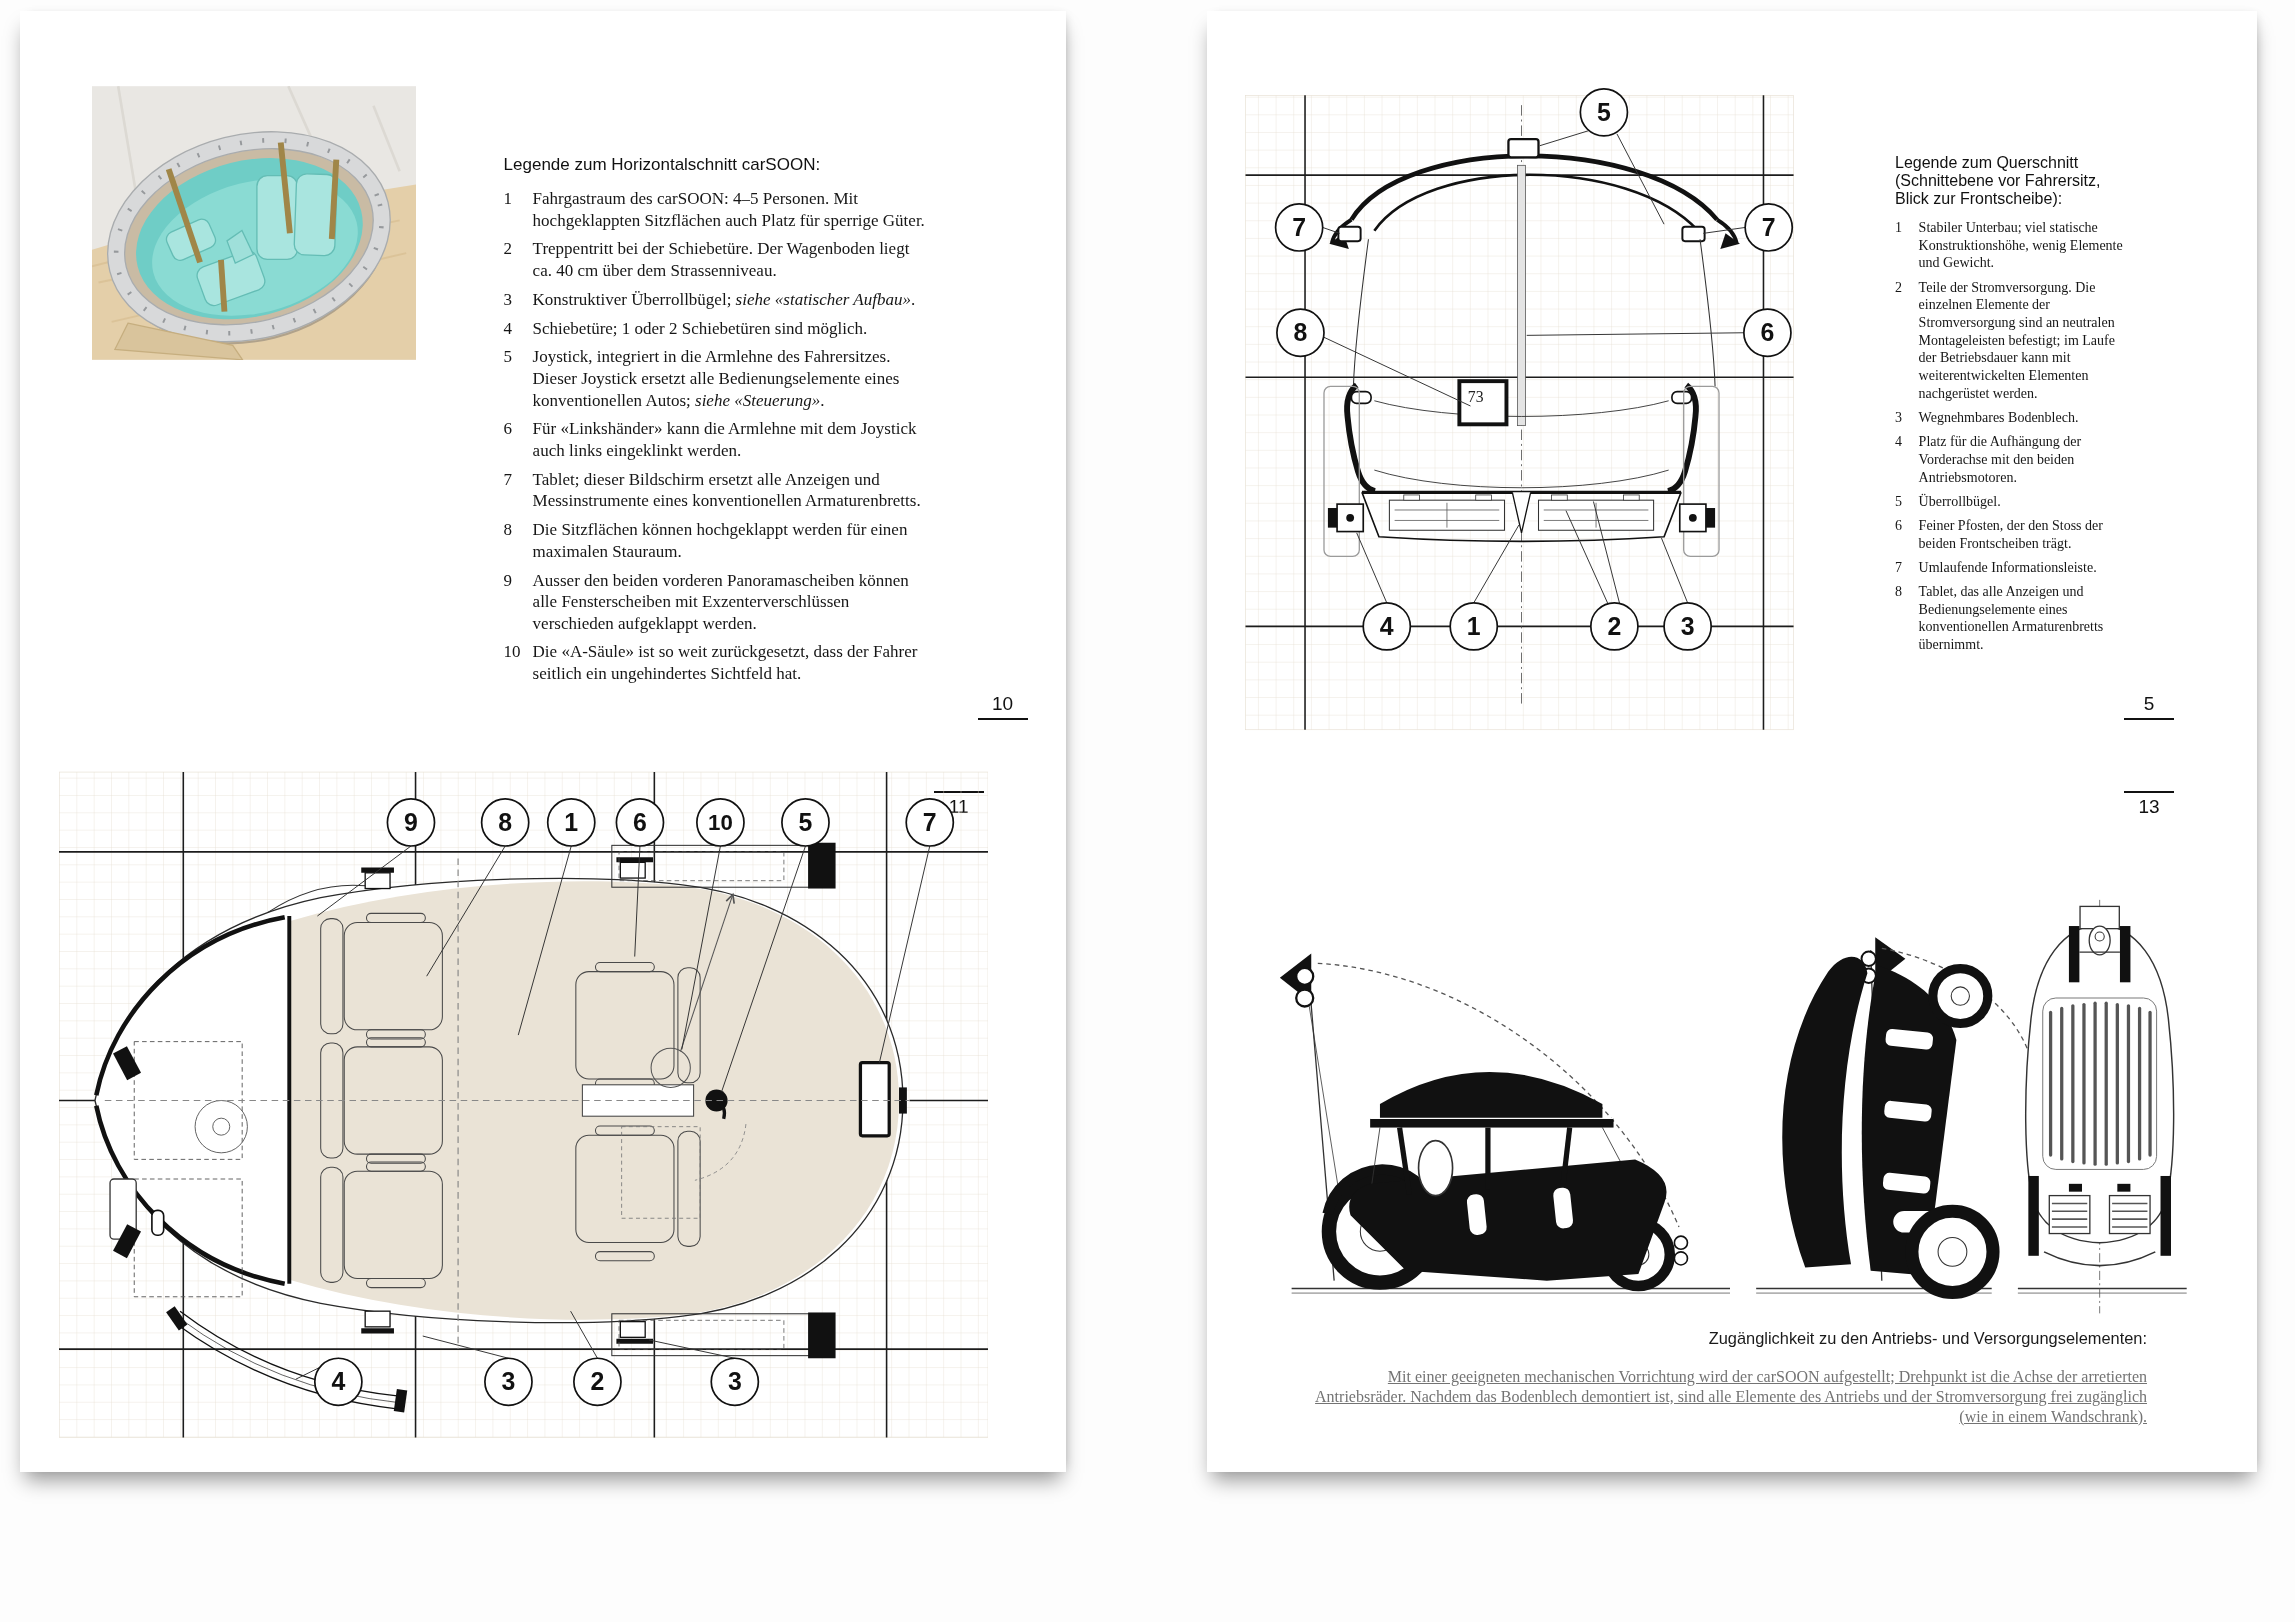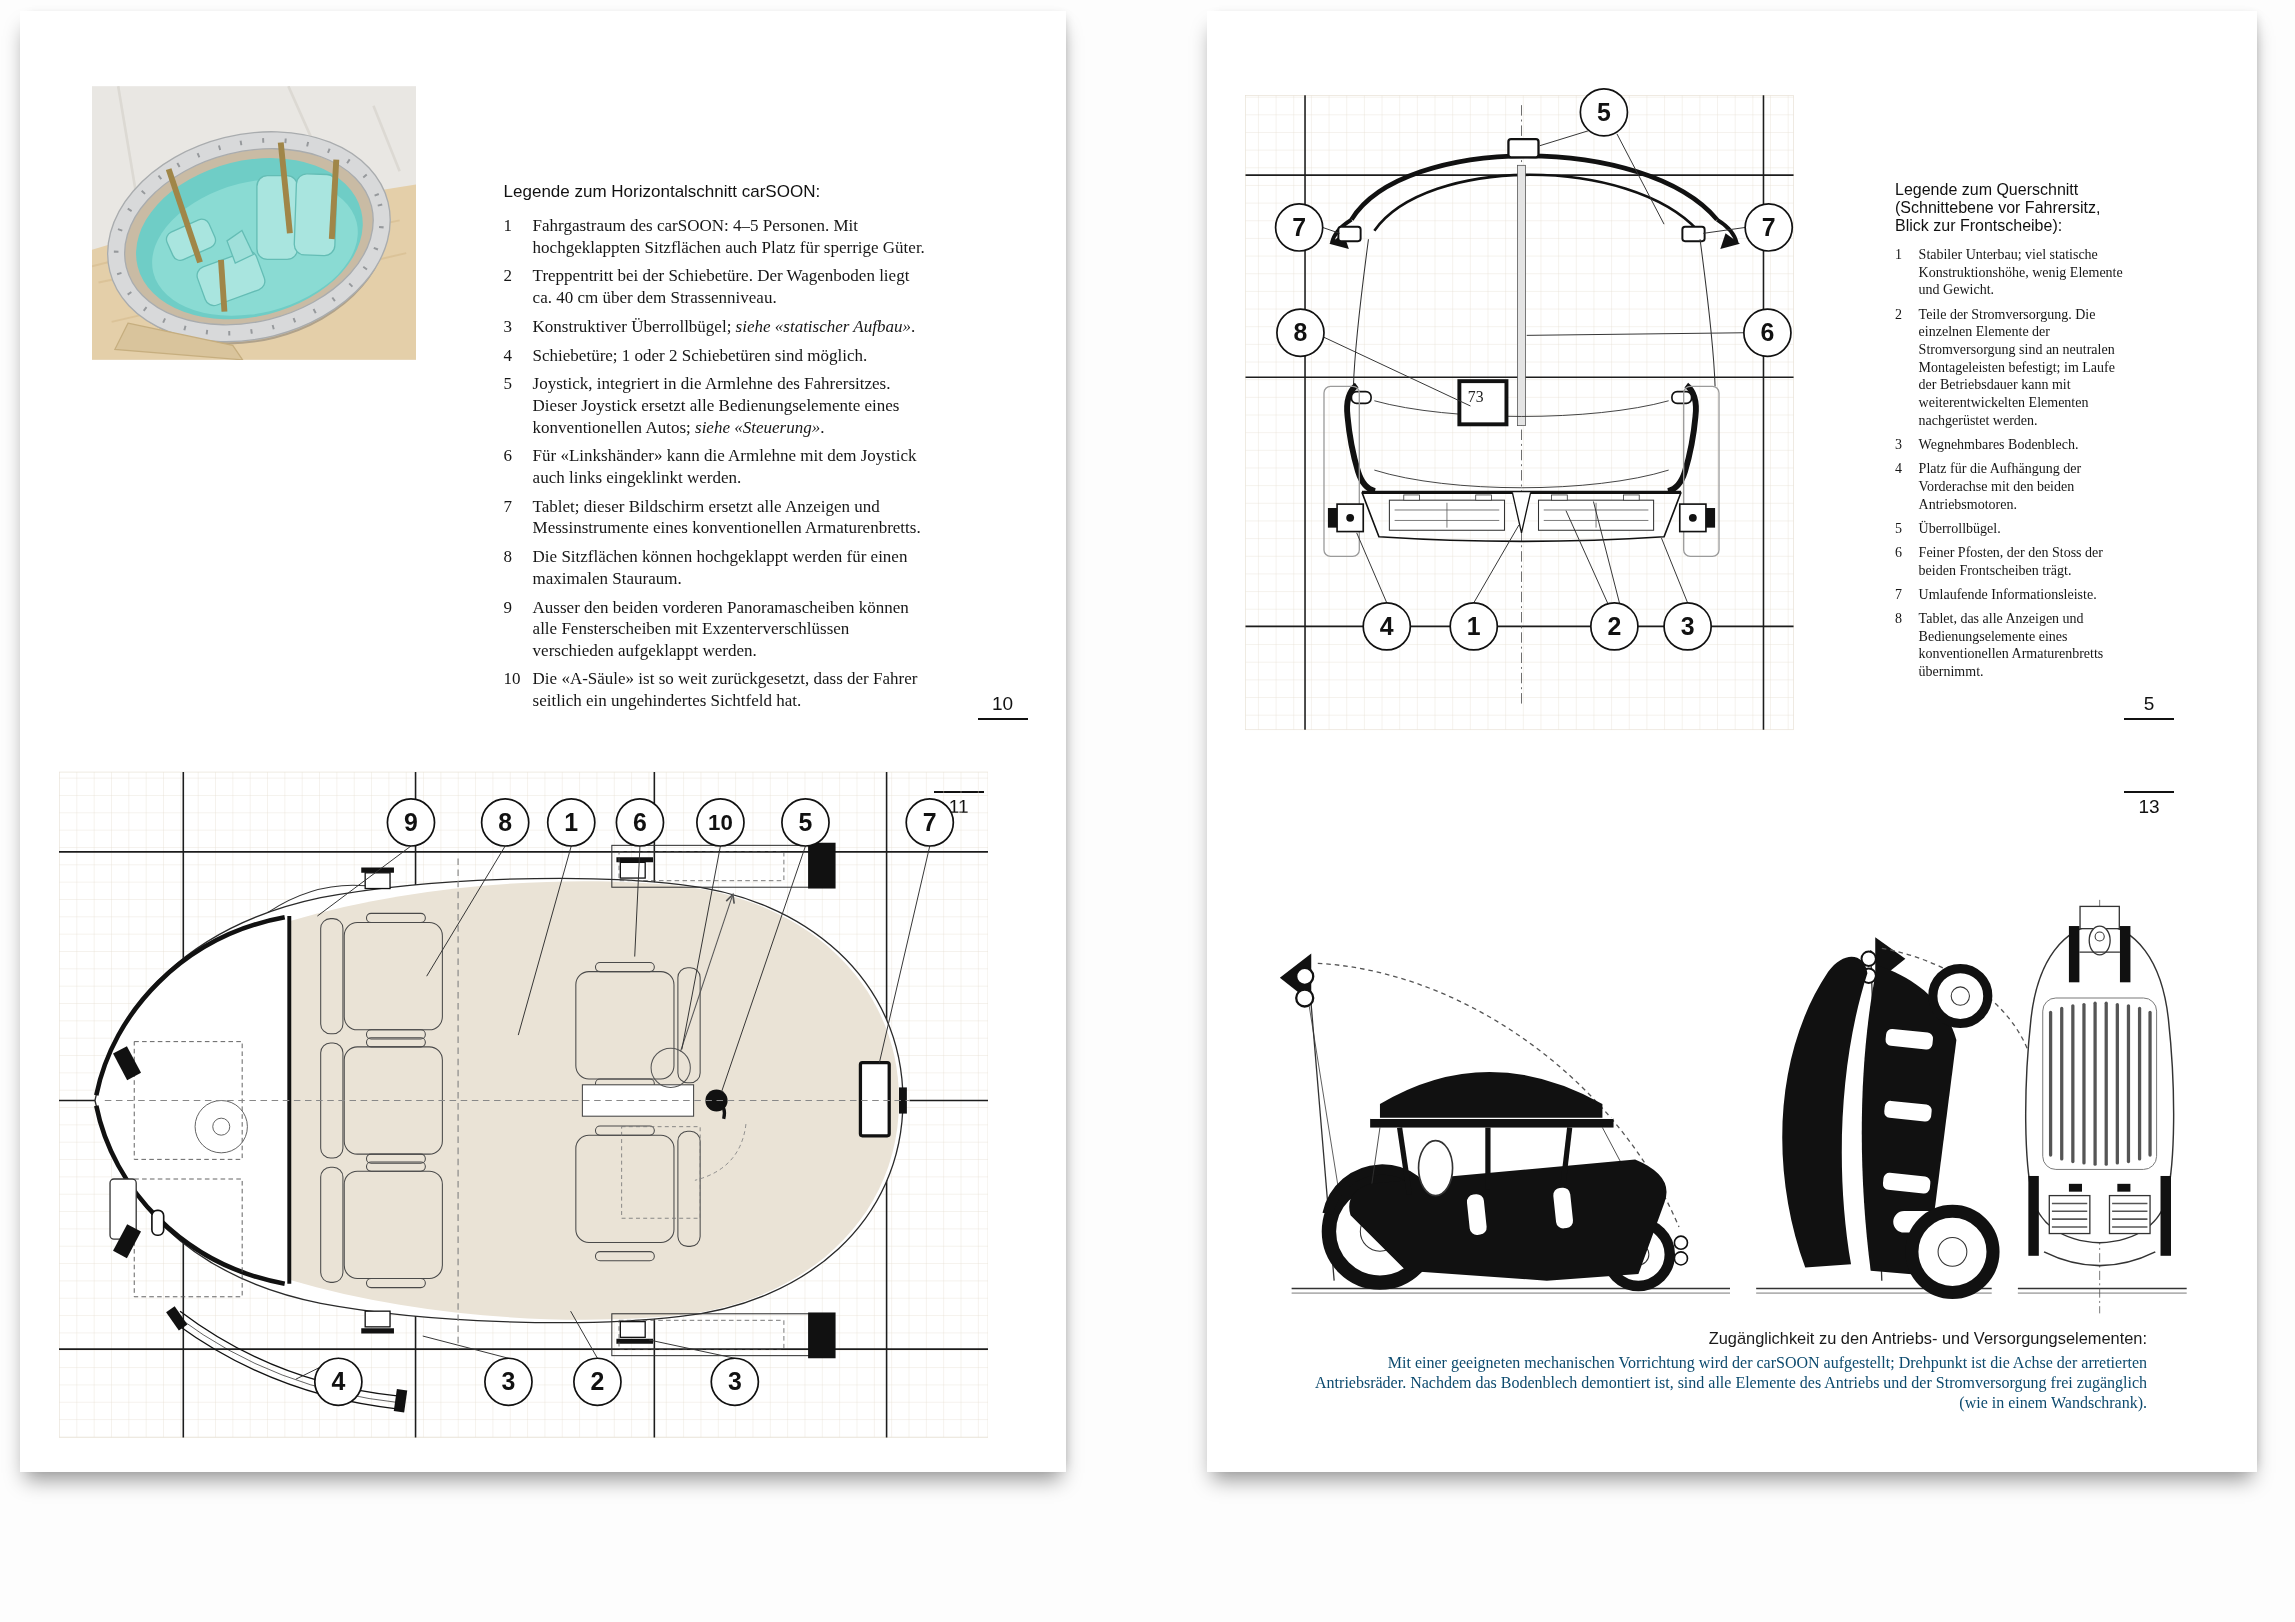--- a/index.html
+++ b/index.html
@@ -4,41 +4,41 @@
 <style>
   html,body{margin:0;padding:0;background:#fbfbfb;}
   .stage{position:relative;width:2295px;height:1623px;background:#fdfdfd;overflow:hidden;
          font-family:"Liberation Sans",sans-serif;color:#1a1a1a;}
   .page{position:absolute;top:10.5px;height:1461px;background:#ffffff;
         box-shadow:0 13px 19.6px -5.2px rgba(0,0,0,.40),3.9px 0 9.2px -5.2px rgba(0,0,0,.18);}
   .page-left{left:19.6px;width:1046px;}
   .page-right{left:1207px;width:1050px;}
 
   
-  .legend{position:absolute;margin-top:27px;}
+  .legend{position:absolute;}
   .legend-title{font-family:"Liberation Sans",sans-serif;font-size:17px;line-height:21.6px;
                 margin-bottom:13px;color:#111;}
   .l-item{display:flex;margin-bottom:7.2px;font-family:"Liberation Serif",serif;
           font-size:17px;line-height:21.6px;color:#161616;}
   .l-num{flex:0 0 29px;}
   .l-txt{flex:1;}
   .l-txt em{font-style:italic;}
   .legend-sm .legend-title{font-size:16px;line-height:18.3px;margin-bottom:10.5px;}
   .legend-sm .l-item{font-size:14px;line-height:17.7px;margin-bottom:6.5px;}
   .legend-sm .l-num{flex:0 0 23.6px;}
 
   
   .pm{position:absolute;width:50px;text-align:center;font-size:19px;color:#111;}
   .pm .rule{border-top:2px solid #111;width:50px;margin-top:3.9px;}
   .pm.below .rule{margin-top:0;margin-bottom:3.9px;}
 
   
   .caption{position:absolute;}
   .caption-title{font-family:"Liberation Sans",sans-serif;font-size:16.4px;line-height:21px;}
-  .caption-body{font-family:"Liberation Serif",serif;font-size:16px;line-height:20px;margin-top:4px;color:#0c4a6e;}
+  .caption-body{font-family:"Liberation Serif",serif;font-size:16px;line-height:20px;margin-top:18px;color:#737373;text-decoration:underline;}
 
   svg text.co{font-family:"Liberation Sans",sans-serif;font-weight:700;fill:#111;}
   svg text.serif{font-family:"Liberation Serif",serif;fill:#222;}
 </style>
 </head>
 <body>
 
 <div class="stage">
 
   <div class="page page-left">

